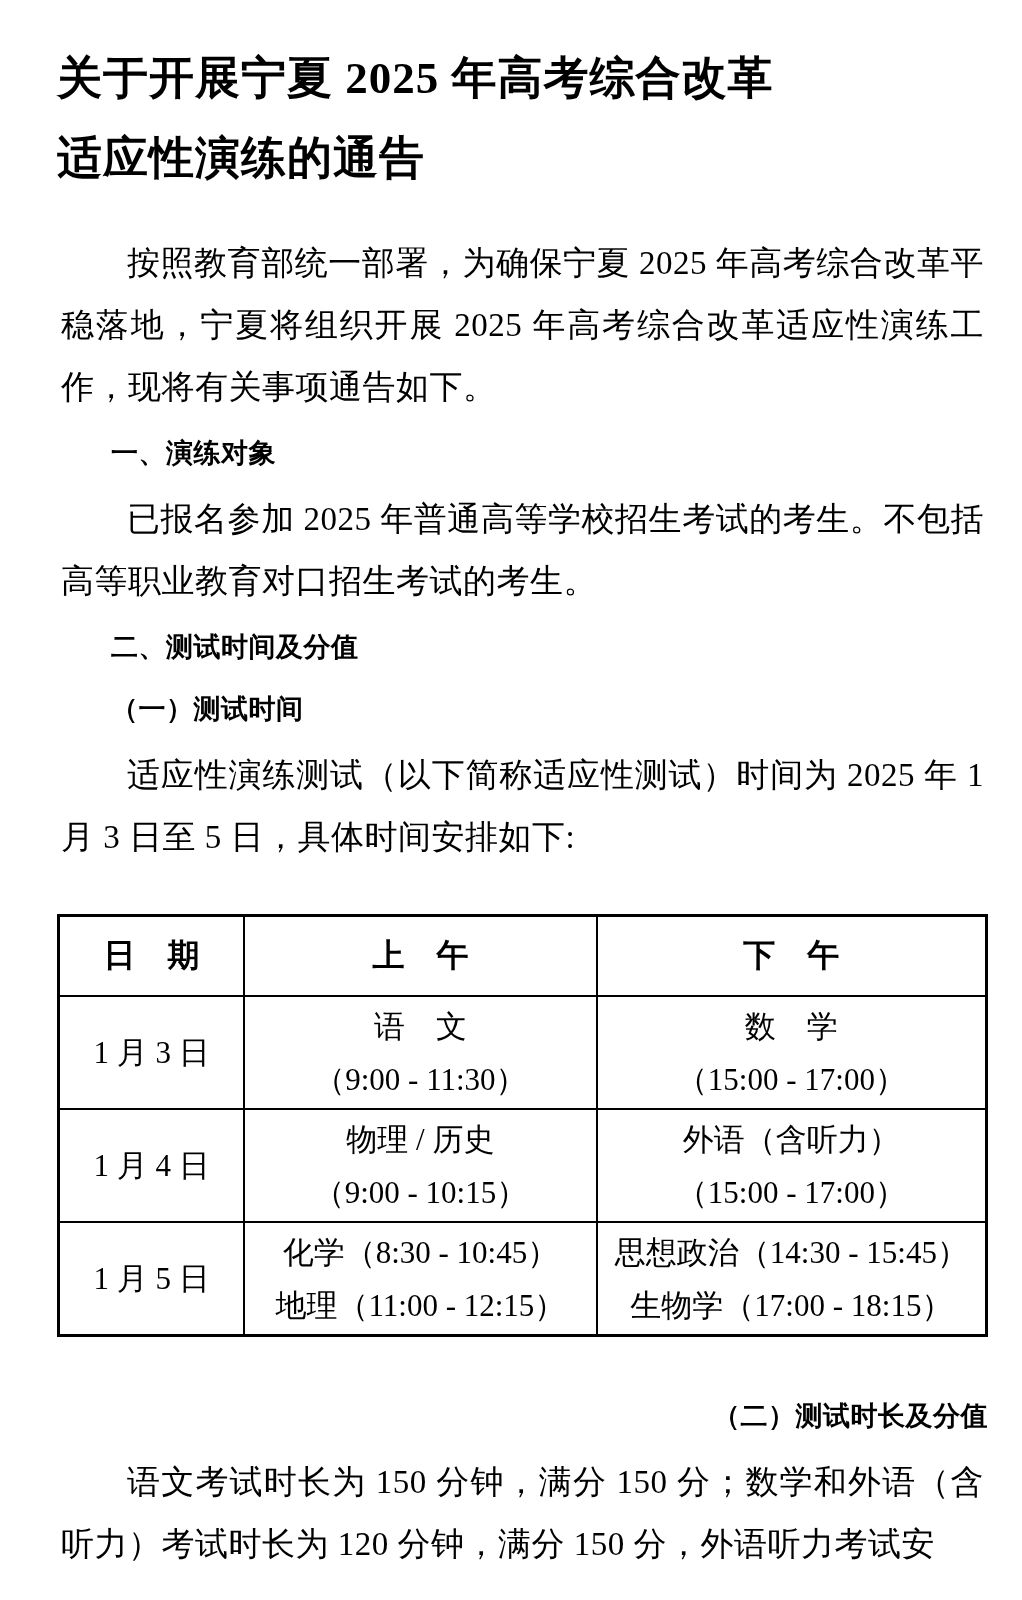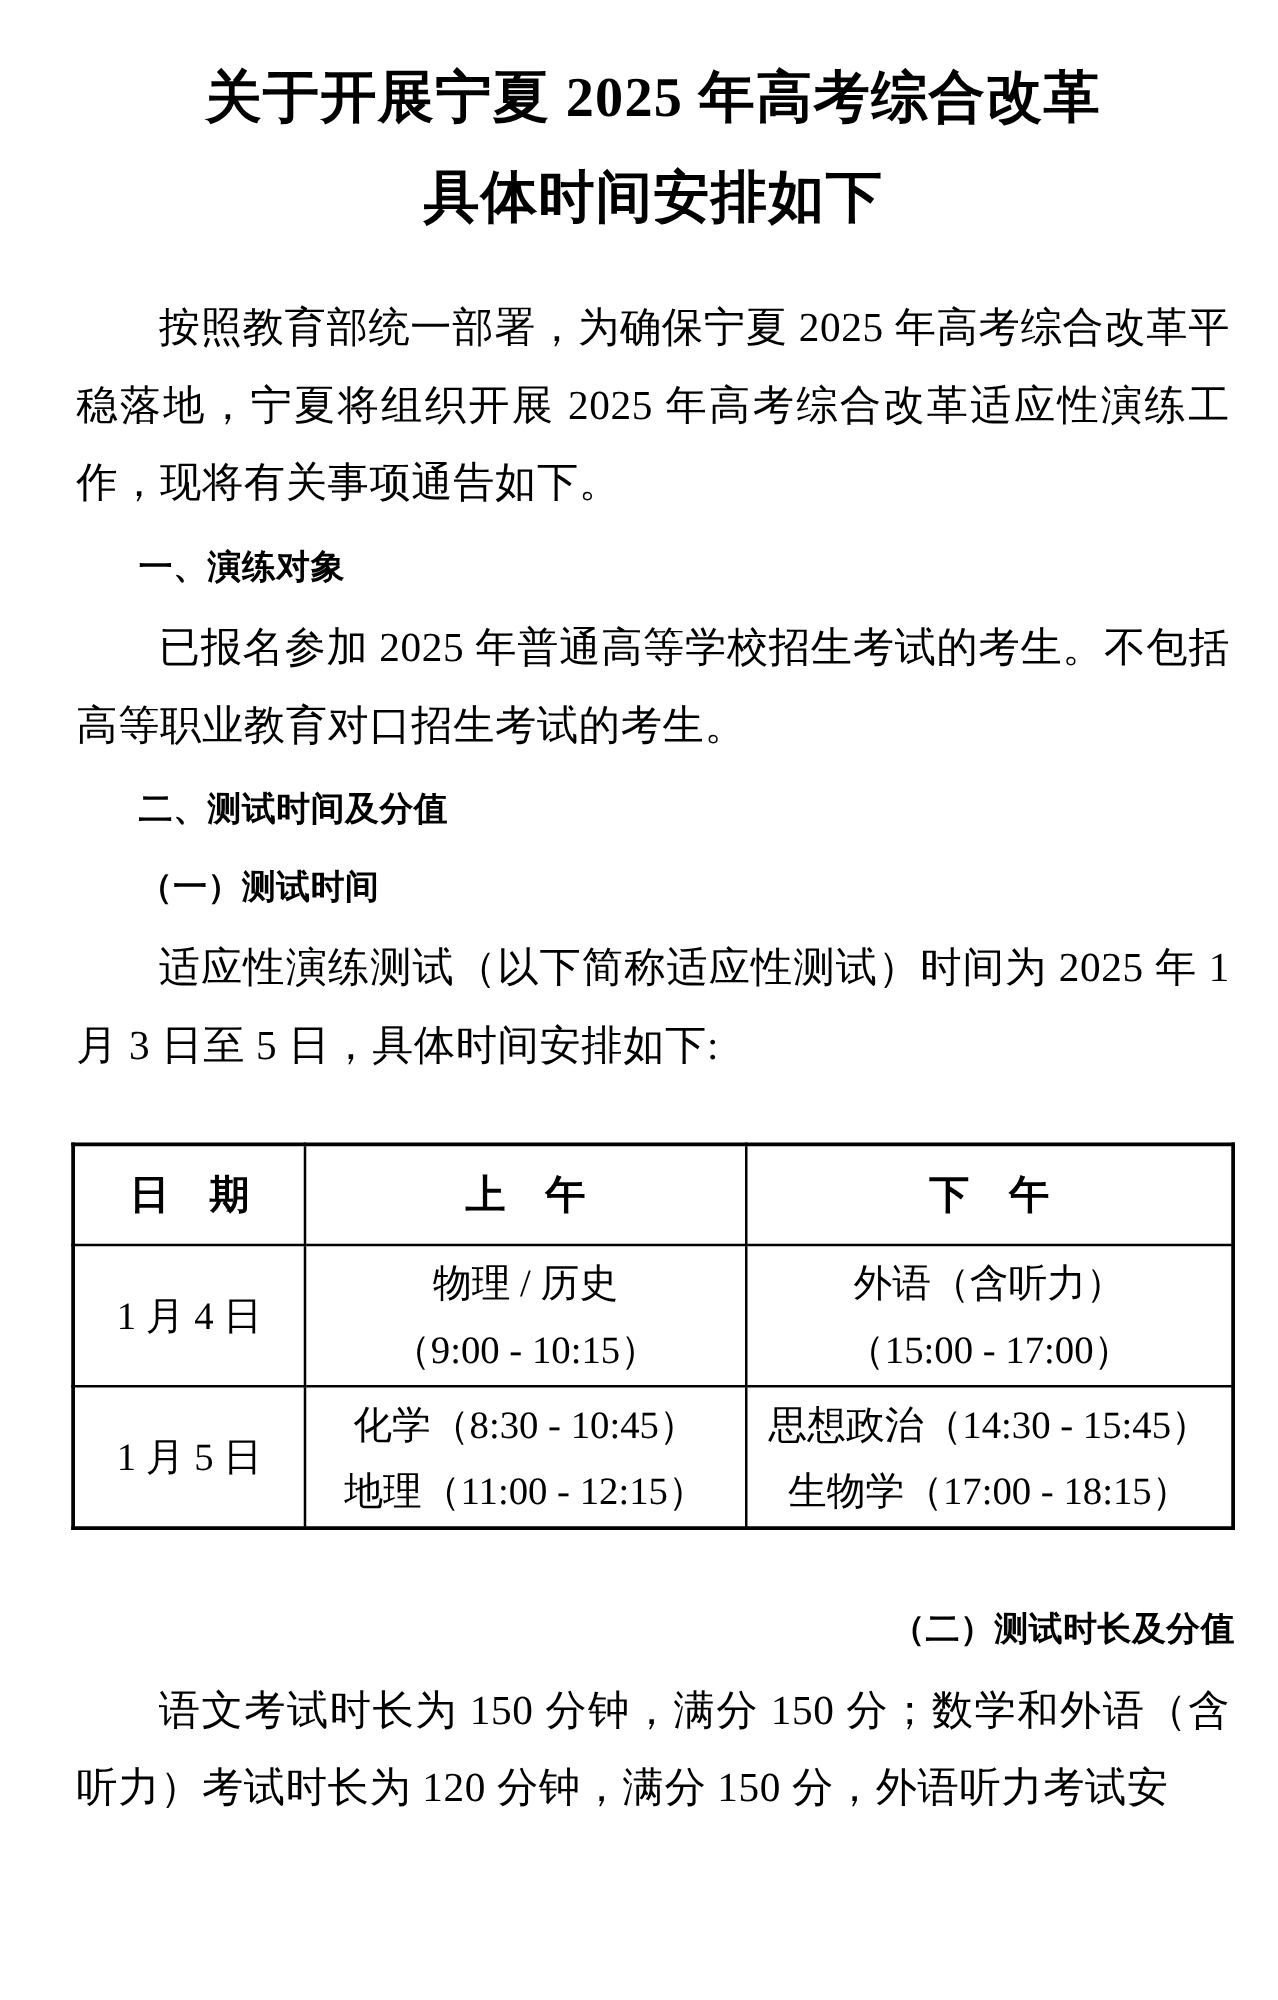--- a/index.html
+++ b/index.html
@@ -16,21 +16,20 @@
     color: #000000;
     padding: 38px 34px 0 57px;
     overflow: hidden;
     font-family: "Liberation Serif", "DejaVu Serif", serif;
   }
   .content {
     width: 931px;
   }
   .doc-title {
     margin: 0 0 34px 0;
-    text-align: center;
     font-size: 45px;
     font-weight: 700;
     line-height: 80px;
     letter-spacing: 1px;
   }
   .para {
     margin: 4px;
     font-size: 33px;
     line-height: 62px;
     text-align: justify;
@@ -85,21 +84,21 @@
   .mt-line { margin-top: 0; }
 </style>
 </head>
 <body>
 
 <div class="page">
   <div class="content">
 
     <h1 class="doc-title">
       <div>关于开展宁夏 2025 年高考综合改革</div>
-      <div>具体时间安排如下</div>
+      <div>适应性演练的通告</div>
     </h1>
 
     <p class="para">按照教育部统一部署，为确保宁夏 2025 年高考综合改革平稳落地，宁夏将组织开展 2025 年高考综合改革适应性演练工作，现将有关事项通告如下。</p>
 
     <h2 class="hei-heading">一、演练对象</h2>
 
     <p class="para">已报名参加 2025 年普通高等学校招生考试的考生。不包括高等职业教育对口招生考试的考生。</p>
 
     <h2 class="hei-heading">二、测试时间及分值</h2>
 
@@ -114,20 +113,31 @@
         <col class="col-pm">
       </colgroup>
       <thead>
         <tr>
           <th>日　期</th>
           <th>上　午</th>
           <th>下　午</th>
         </tr>
       </thead>
       <tbody>
+        <tr>
+          <td>1 月 3 日</td>
+          <td>
+            <div class="mt-line">语　文</div>
+            <div class="mt-line">（9:00 - 11:30）</div>
+          </td>
+          <td>
+            <div class="mt-line">数　学</div>
+            <div class="mt-line">（15:00 - 17:00）</div>
+          </td>
+        </tr>
         <tr>
           <td>1 月 4 日</td>
           <td>
             <div class="mt-line">物理 / 历史</div>
             <div class="mt-line">（9:00 - 10:15）</div>
           </td>
           <td>
             <div class="mt-line">外语（含听力）</div>
             <div class="mt-line">（15:00 - 17:00）</div>
           </td>

